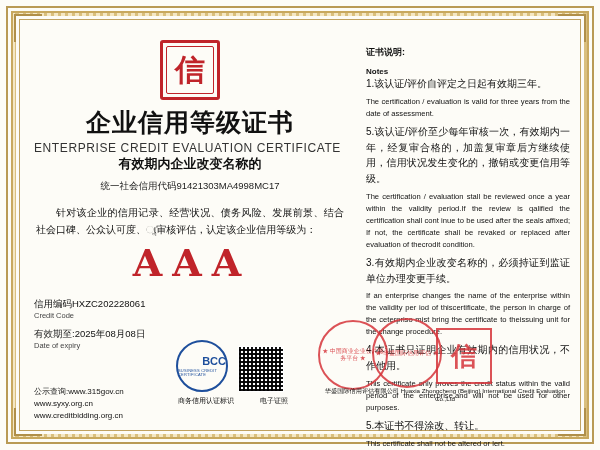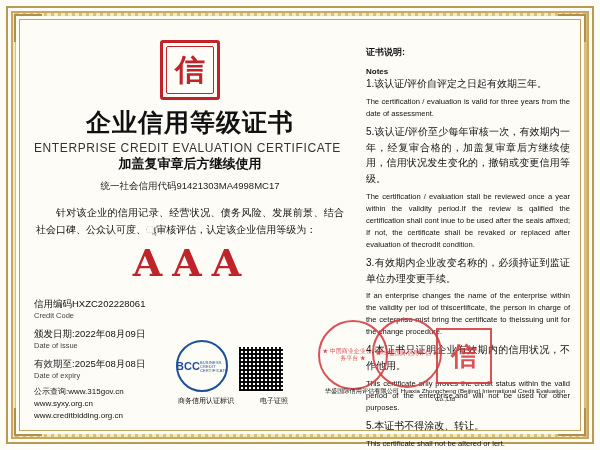--- a/index.html
+++ b/index.html
@@ -153,21 +153,21 @@
 
   
   .badges{
     position:absolute;left:176px;bottom:58px;
     display:flex;align-items:flex-end;gap:10px;
   }
   .bcc{
     width:48px;height:48px;border-radius:50%;
     border:2px solid #1e4f9c;
     color:#1e4f9c;
-    display:flex;flex-direction:row;align-items:center;justify-content:center;
+    display:flex;flex-direction:column;align-items:flex-end;justify-content:center;
     font-size:11px;font-weight:bold;line-height:1;
   }
   .bcc small{font-size:4px;font-weight:normal;margin-top:2px;letter-spacing:.2px;}
   .qr{
     width:44px;height:44px;
     background-image:
       repeating-linear-gradient(0deg,#111 0 2px,#fff 2px 4px),
       repeating-linear-gradient(90deg,#111 0 2px,#fff 2px 4px);
     background-blend-mode:multiply;
     border:1px solid #fff;
@@ -213,34 +213,30 @@
   <div class="corner c-tr"></div>
   <div class="corner c-bl"></div>
   <div class="corner c-br"></div>
 
   <div class="content">
 
     <div class="left">
       <div class="logo">信</div>
       <div class="title-cn">企业信用等级证书</div>
       <div class="title-en">ENTERPRISE CREDIT EVALUATION CERTIFICATE</div>
-      <div class="company">加盖复审章后方继续使用</div>
+      <div class="company">有效期内企业改变名称的</div>
       <div class="uscc">统一社会信用代码91421303MA4998MC17</div>
       <div class="body-text">
         <span class="indent">针对该企业的信用记录、经营状况、债务风险、发展前景、结合社会口碑、公众认可度、ાૣ审核评估，认定该企业信用等级为：</span>
       </div>
       <div class="grade">AAA</div>
 
       <div class="field">
         <span>信用编码HXZC202228061</span>
         <span class="en">Credit Code</span>
-      </div>
-      <div class="field">
-        <span>颁发日期:2022年08月09日</span>
-        <span class="en">Date of issue</span>
       </div>
       <div class="field">
         <span>有效期至:2025年08月08日</span>
         <span class="en">Date of expiry</span>
       </div>
 
       <div class="bottom-links">
         <div>公示查询:www.315gov.cn</div>
         <div>www.syxy.org.cn</div>
         <div>www.creditbidding.org.cn</div>

